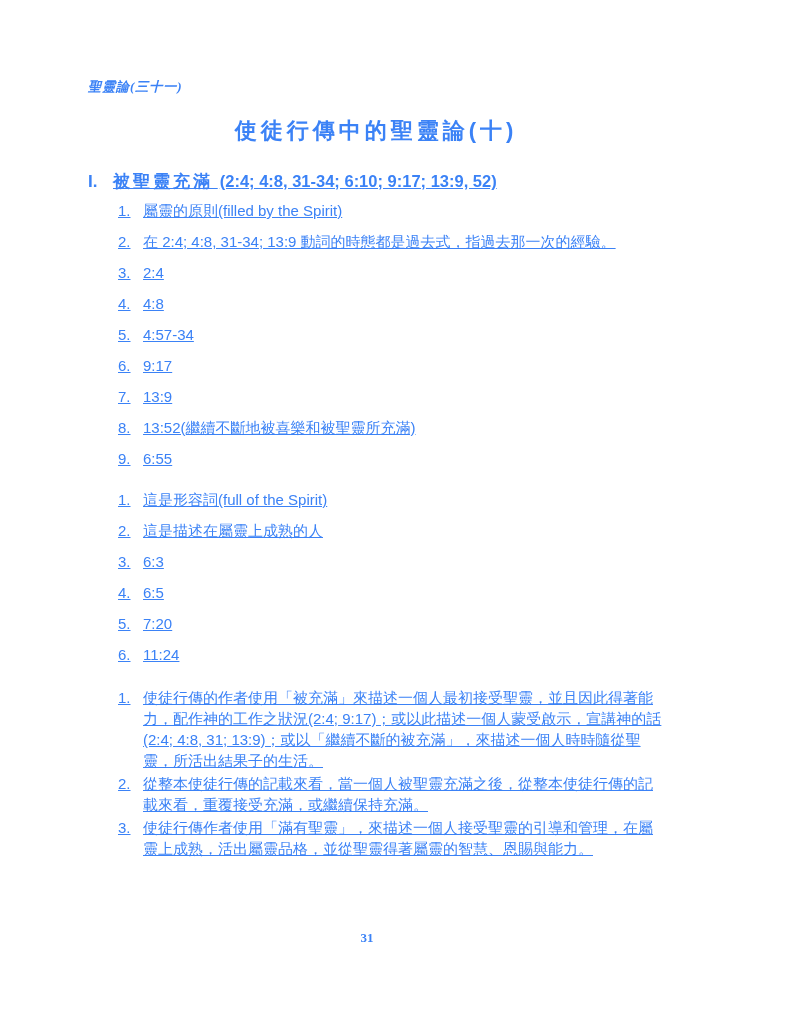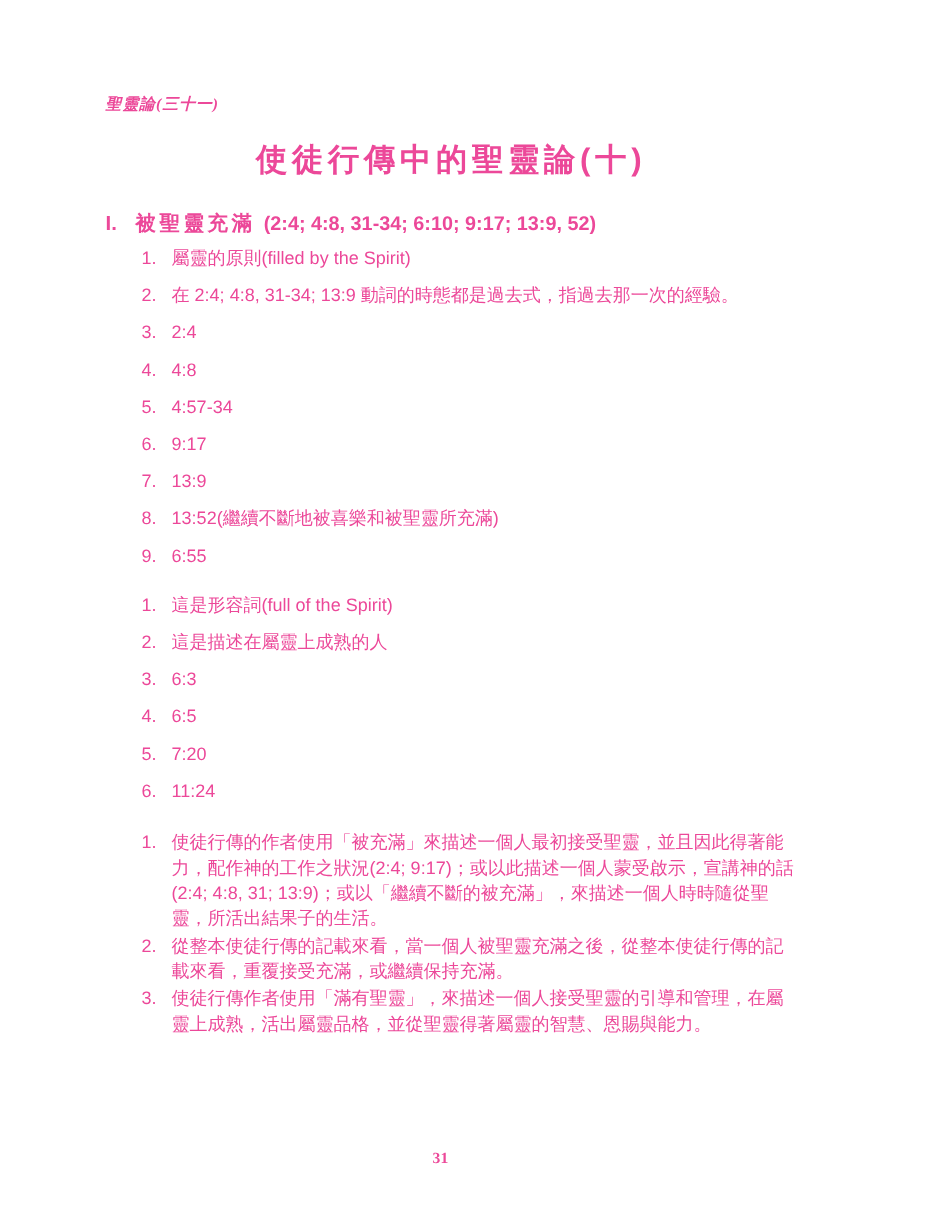--- a/index.html
+++ b/index.html
@@ -5,42 +5,43 @@
   html, body {
     margin: 0;
     padding: 0;
     background: #ffffff;
   }
   .page {
     position: relative;
     width: 734px;
     height: 1024px;
     background: #ffffff;
-    color: #ec4899;
+    color: #3b82f6;
     font-family: "Liberation Sans", sans-serif;
     box-sizing: border-box;
     padding: 78px 70px 0 88px;
     overflow: hidden;
   }
   .doc-header {
     font-family: "Liberation Serif", serif;
     font-style: italic;
     font-weight: bold;
     font-size: 13px;
     letter-spacing: 1px;
   }
   .doc-title {
     text-align: center;
-    font-size: 26px;
+    font-size: 22px;
     font-weight: bold;
     letter-spacing: 4px;
     margin: 20px 0 0 0;
   }
   .section {
     margin-top: 24px;
+    text-decoration: underline;
   }
   .section-heading {
     font-size: 17px;
     font-weight: bold;
     margin-bottom: 9px;
     white-space: nowrap;
   }
   .sec-num {
     display: inline-block;
     min-width: 25px;
@@ -72,21 +73,21 @@
     margin-bottom: 14px;
   }
   .tight .list-item {
     line-height: 21px;
     margin-bottom: 2px;
   }
   .page-number {
     position: absolute;
     left: 0;
     right: 0;
-    bottom: 51px;
+    bottom: 78px;
     text-align: center;
     font-family: "Liberation Serif", serif;
     font-weight: bold;
     font-size: 13px;
   }
 </style>
 </head>
 <body>
 
 <div class="page">

